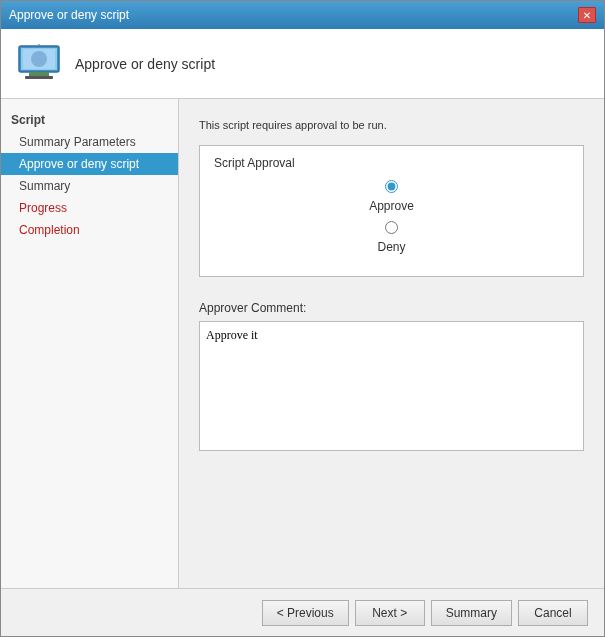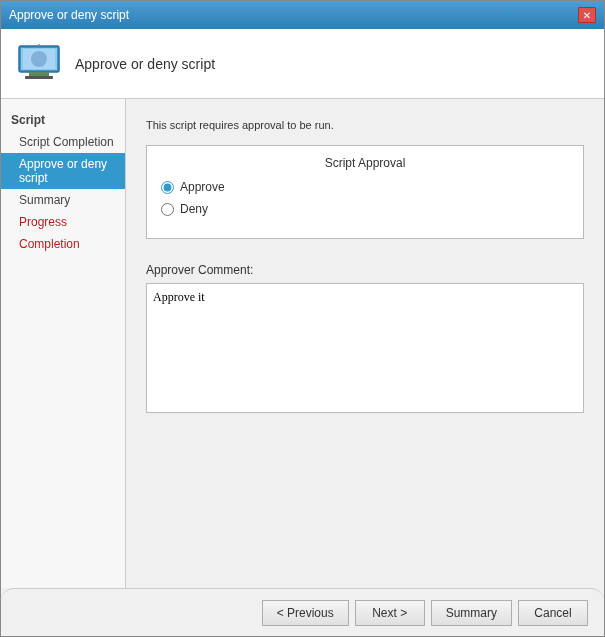--- a/index.html
+++ b/index.html
@@ -73,21 +73,21 @@
       font-size: 14px;
       color: #333;
       font-weight: normal;
     }
     .content-area {
       display: flex;
       flex: 1;
       overflow: hidden;
     }
     .sidebar {
-      width: 125px;
+      width: 178px;
       background: #f7f7f7;
       border-right: 1px solid #ccc;
       padding: 10px 0;
       flex-shrink: 0;
     }
     .sidebar-section-label {
       padding: 4px 10px;
       font-size: 12px;
       color: #444;
       font-weight: bold;
@@ -125,27 +125,27 @@
     .group-box {
       border: 1px solid #bbb;
       background: white;
       padding: 10px 14px 14px;
       margin-bottom: 14px;
     }
     .group-box-label {
       font-size: 12px;
       color: #333;
       margin-bottom: 10px;
-      text-align: center;
     }
     .radio-row {
       display: flex;
       align-items: center;
       margin-bottom: 8px;
       gap: 6px;
+      flex-direction: column;
     }
     .radio-row input[type="radio"] {
       margin: 0;
       accent-color: #3399cc;
     }
     .radio-label {
       font-size: 12px;
       color: #333;
     }
     .comment-label {
@@ -167,21 +167,20 @@
     .footer {
       background: #f0f0f0;
       border-top: 1px solid #ccc;
       padding: 10px 16px;
       display: flex;
       justify-content: flex-end;
       gap: 6px;
       flex-shrink: 0;
       height: 48px;
       align-items: center;
-      border-radius: 13px;
     }
     .footer-btn {
       padding: 4px 14px;
       font-size: 12px;
       border: 1px solid #adadad;
       background: linear-gradient(to bottom, #f5f5f5, #e0e0e0);
       cursor: pointer;
       color: #333;
       min-width: 70px;
       height: 26px;
@@ -211,21 +210,21 @@
       <circle cx="24" cy="5" r="1" fill="#888"></circle>
     </svg>
     <span class="header-text">Approve or deny script</span>
   </div>
 
   <div class="content-area">
 
     <div class="sidebar">
       <div class="sidebar-section-label">Script</div>
       <div class="sidebar-item">
-        <span>Script Completion</span>
+        <span>Summary Parameters</span>
       </div>
       <div class="sidebar-item active">
         <span>Approve or deny script</span>
       </div>
       <div class="sidebar-item">
         <span>Summary</span>
       </div>
       <div class="sidebar-item disabled">
         <span>Progress</span>
       </div>

